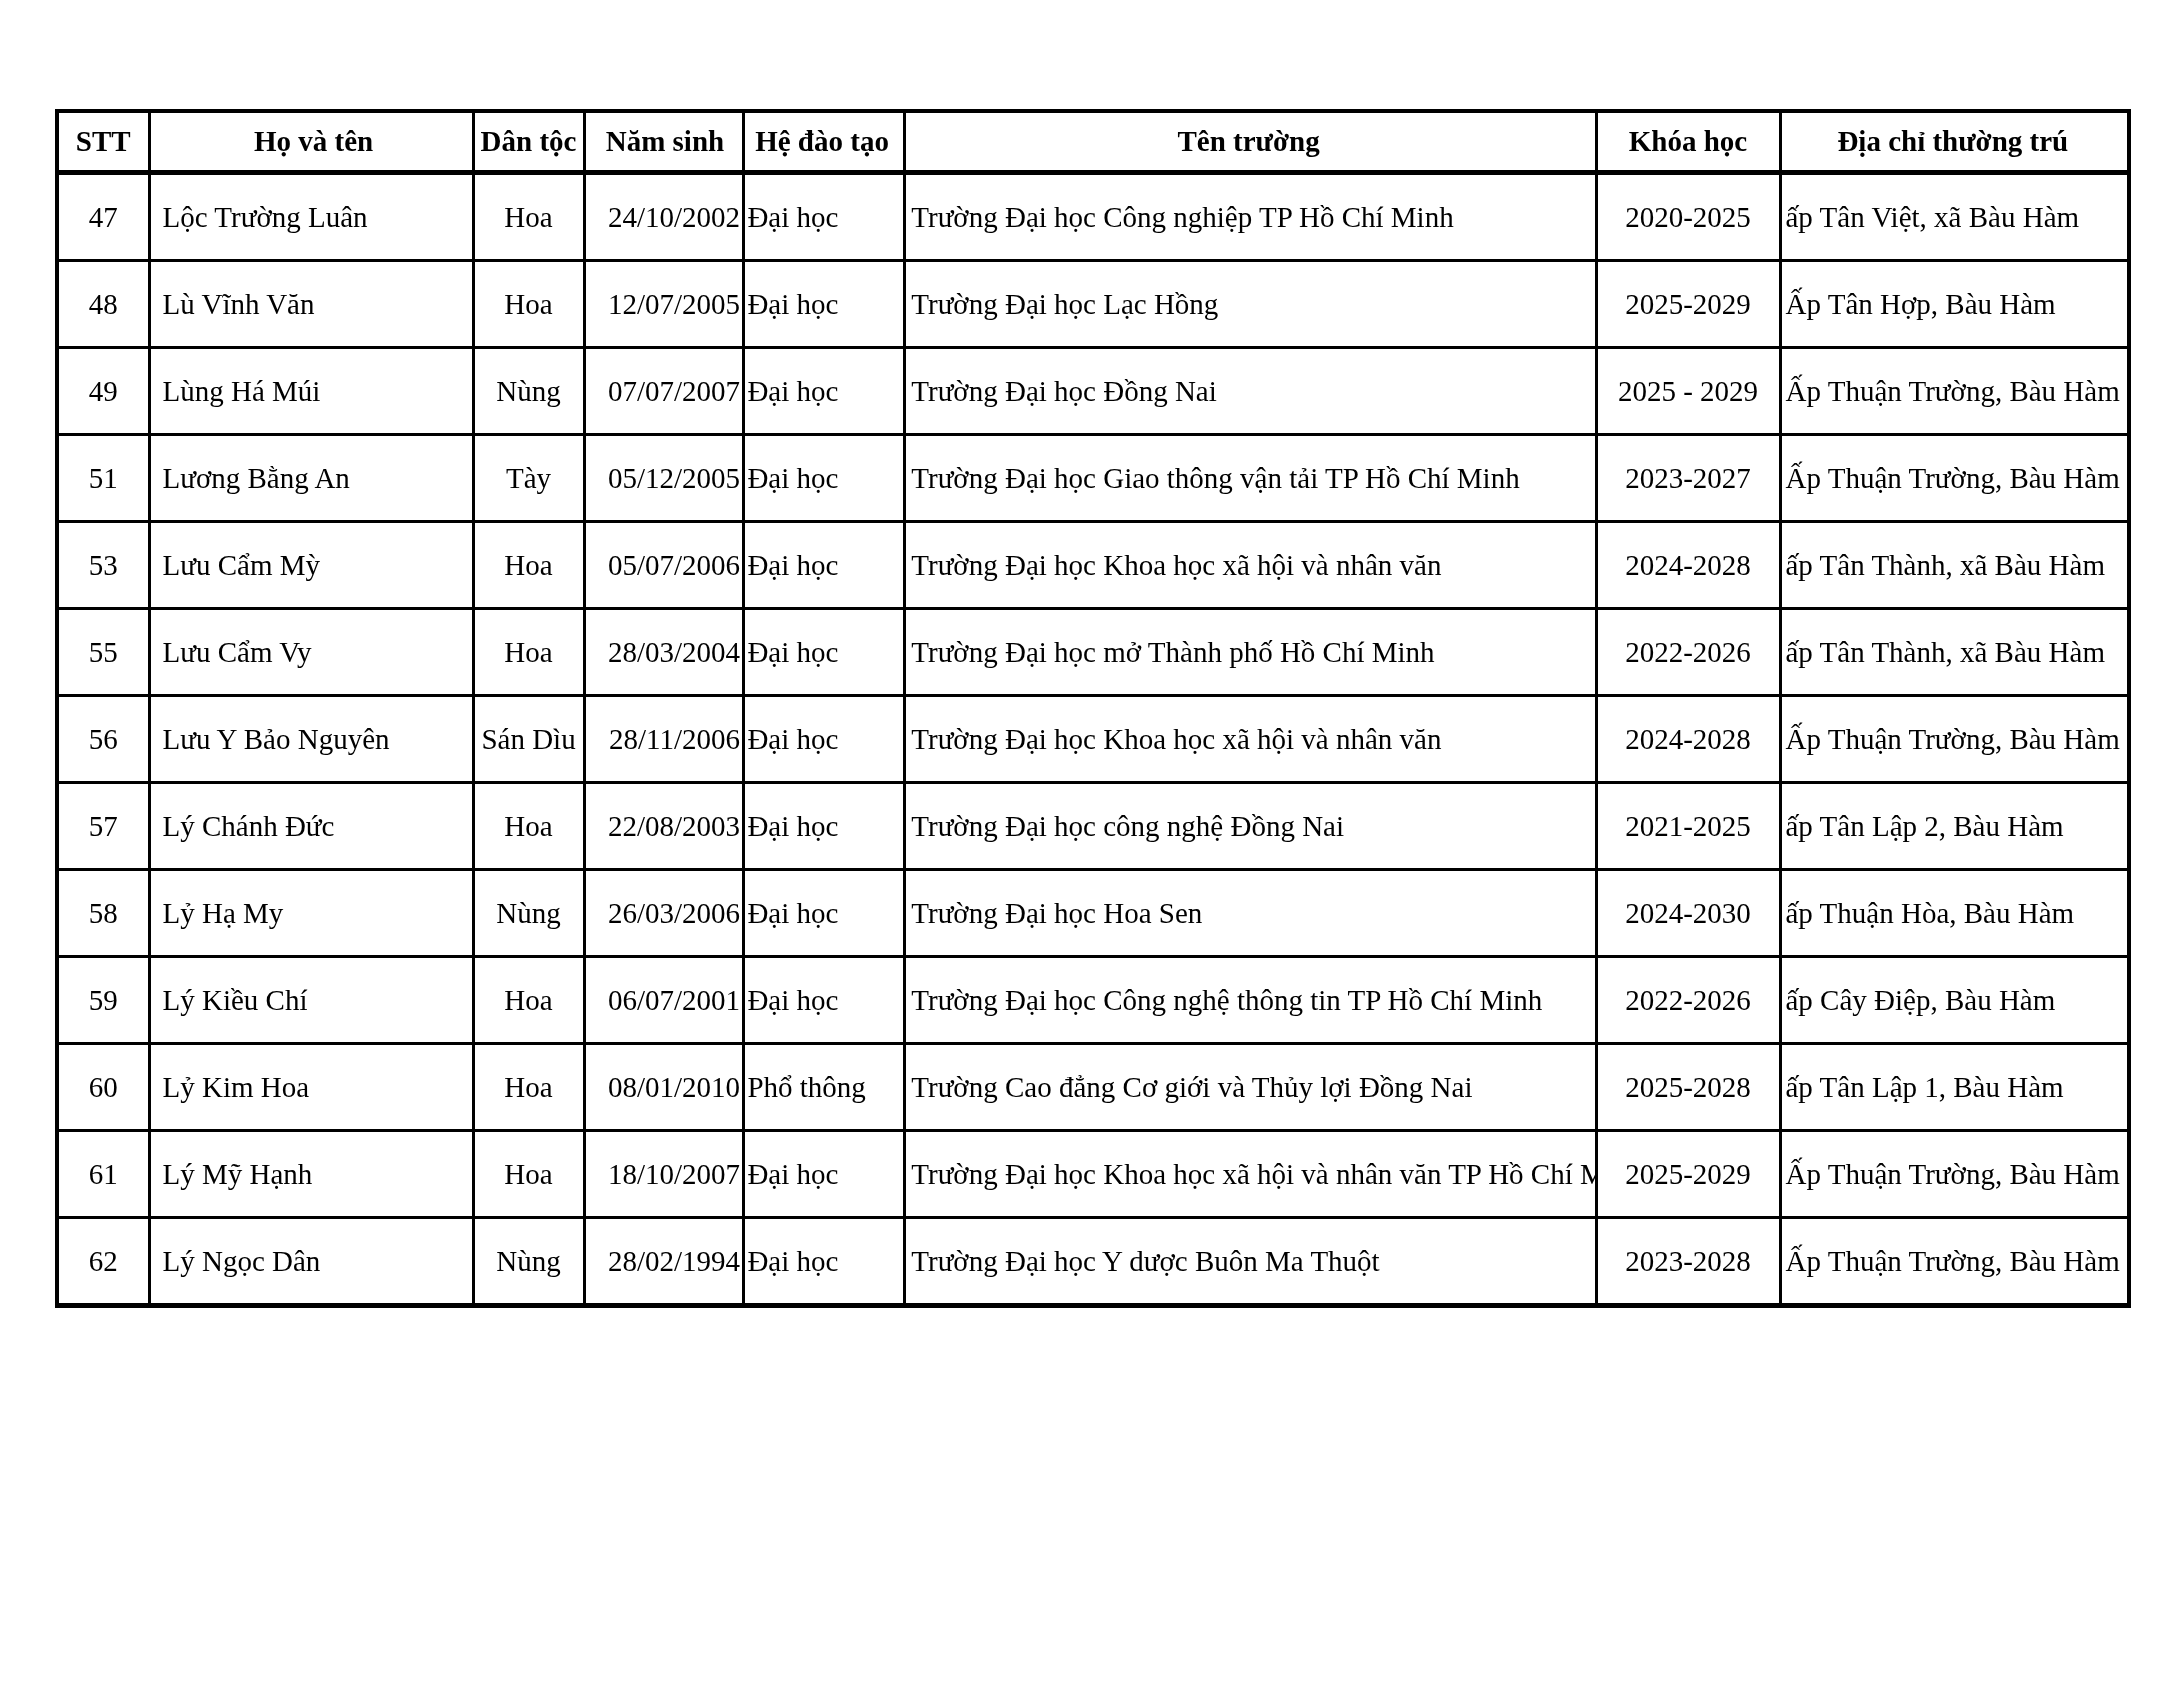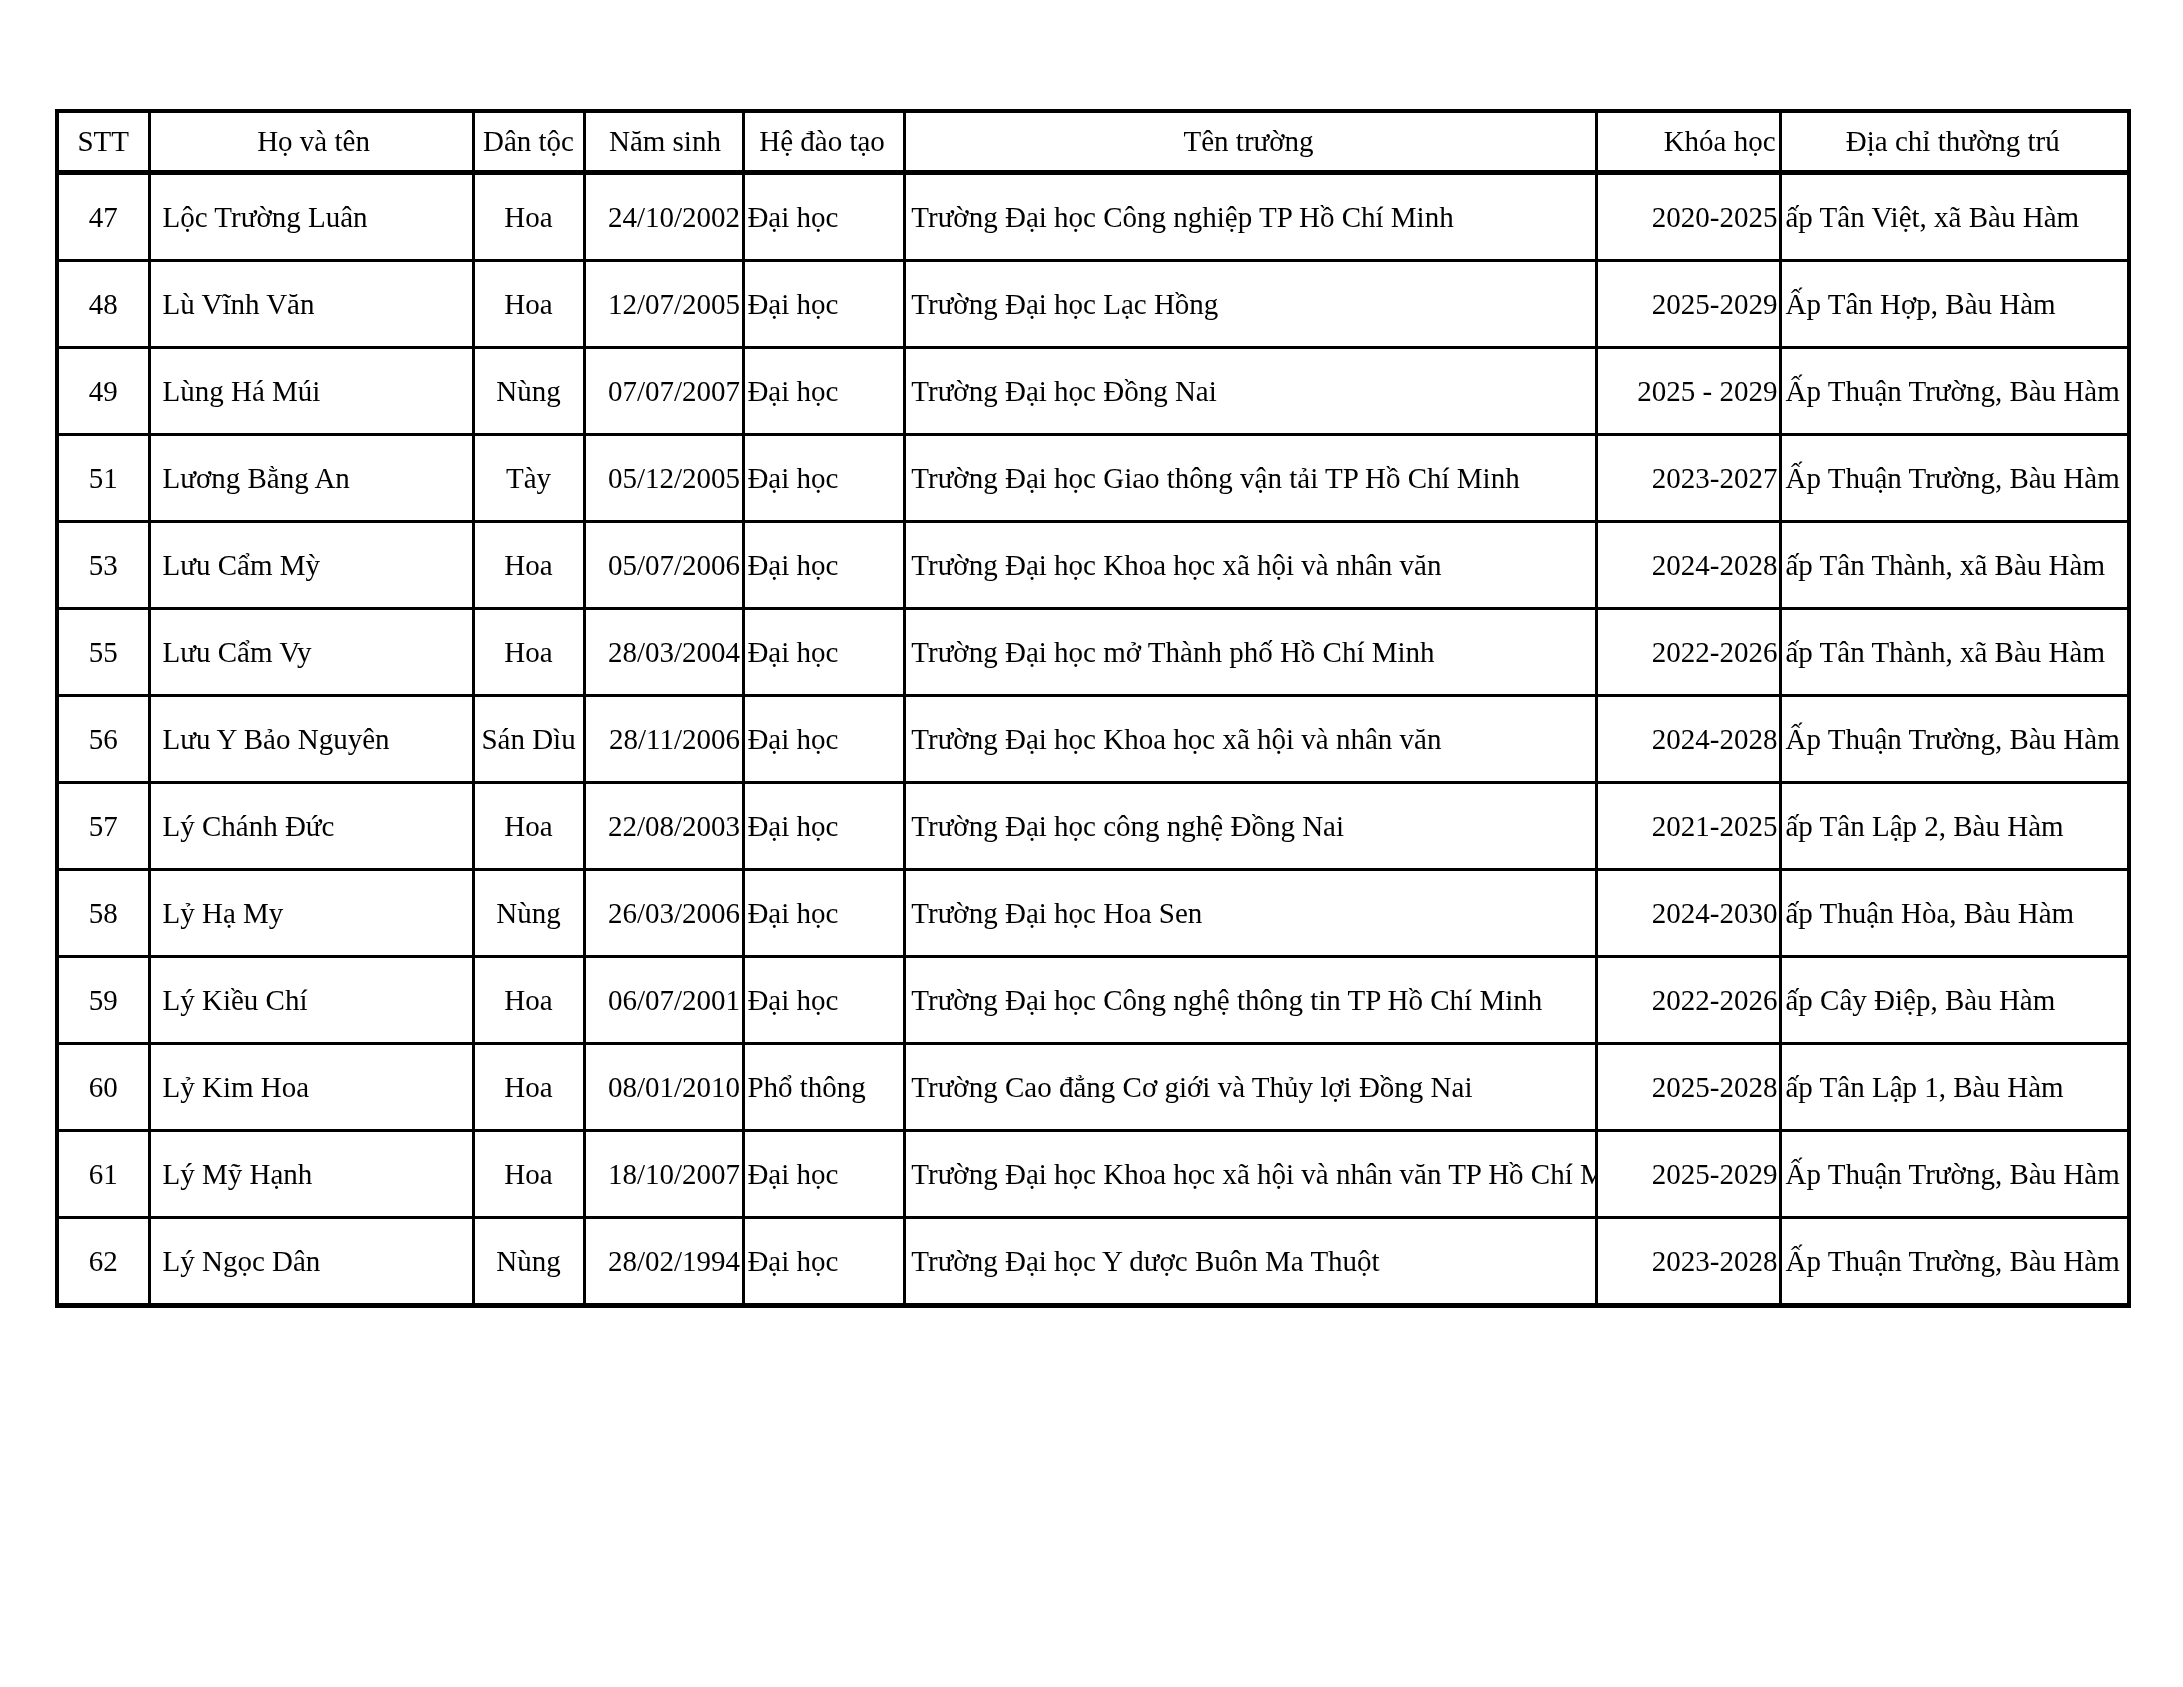--- a/index.html
+++ b/index.html
@@ -2,31 +2,31 @@
 <html style="font-size:11.6px"><head>
 <meta charset="utf-8">
 <style>
   html,body{margin:0;padding:0;background:#fff;}
   .page{position:relative;width:2183px;height:1688px;background:#fff;
         font-family:"Liberation Serif","DejaVu Serif",serif;color:#000;}
   table.roster{position:absolute;left:55px;top:109px;width:2076px;
         border-collapse:collapse;table-layout:fixed;border:4.4px solid #000;}
   th,td{border:3.6px solid #000;font-size:29px;color:#000;overflow:hidden;
         vertical-align:middle;background:#fff;}
-  thead th{height:57px;font-weight:normal;text-align:center;border-bottom-width:5.1px;padding:0 2.9px;}
+  thead th{height:57px;font-weight:bold;text-align:center;border-bottom-width:5.1px;padding:0 2.9px;}
   tbody td{height:82px;}
   tbody tr td{border-top-width:3.6px;}
   table.roster{border-bottom-width:5.8px;}
   .c-stt{text-align:center;}
   .c-name{text-align:left;padding-left:12px;white-space:nowrap;}
   .c-eth{text-align:center;}
   .c-dob{text-align:right;padding-right:1.5px;white-space:nowrap;}
   .c-lvl{text-align:left;padding-left:2.9px;white-space:nowrap;}
   .c-sch{text-align:left;padding-left:5.8px;white-space:nowrap;}
-  .c-crs{text-align:right;white-space:nowrap;}
+  .c-crs{text-align:center;white-space:nowrap;}
   .c-addr{text-align:left;padding-left:4px;white-space:nowrap;}
 </style>
 </head>
 <body>
 
 <div class="page">
   <table class="roster">
     <colgroup>
       <col style="width:92px">
         <col style="width:324px">

